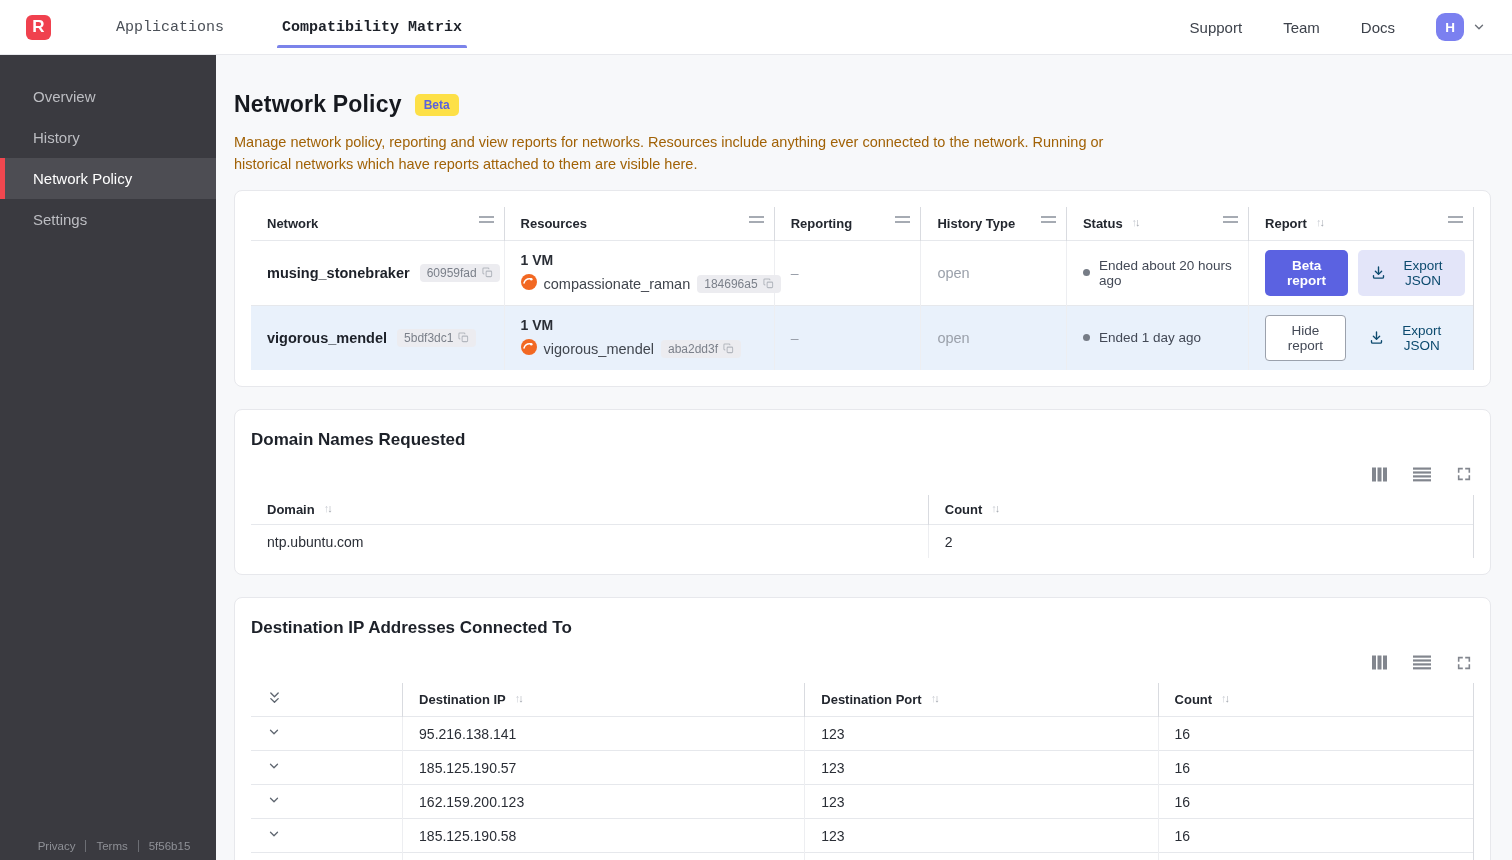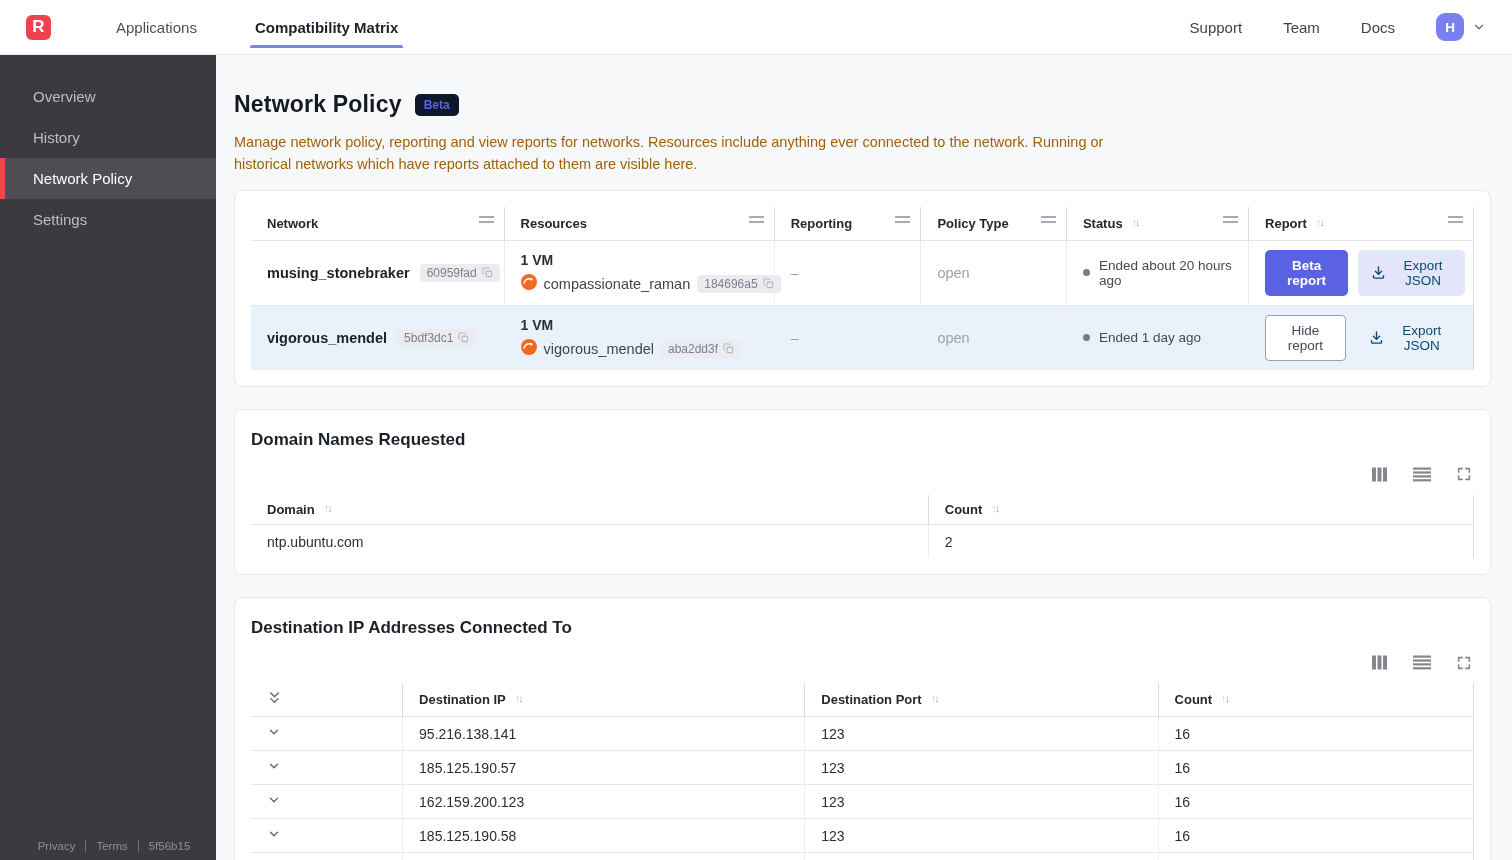--- a/index.html
+++ b/index.html
@@ -15,21 +15,21 @@
     height: 55px; background: #ffffff; border-bottom: 1px solid #e8e9ed;
     display: flex; align-items: center; padding: 0 26px;
     position: relative; z-index: 5;
   }
   .logo {
     width: 25px; height: 25px; border-radius: 6px; background: #f0414e;
     color: #fff; font-weight: bold; font-size: 17px;
     display: flex; align-items: center; justify-content: center;
     margin-right: 36px; cursor: pointer;
   }
-  .tabs { display: flex; height: 41px; }
+  .tabs { display: flex; height: 41px; font-family: Liberation Mono, monospace; }
   .tab {
     display: flex; align-items: center; padding: 0 29px; font-size: 15px;
     color: #4b5058; cursor: pointer; position: relative; text-decoration: none;
   }
   .tab.active { color: #1d2129; font-weight: bold; }
   .tab.active::after {
     content: ""; position: absolute; left: 24px; right: 24px; bottom: 0;
     height: 3px; background: #7b83ea; border-radius: 2px 2px 0 0;
   }
   .topnav-right { margin-left: auto; display: flex; align-items: center; gap: 41px; }
@@ -59,21 +59,21 @@
     font-size: 11.5px; color: #8e9096;
   }
   .side-footer .sep { width: 1px; height: 12px; background: #6c6e74; }
   .side-footer a { color: #8e9096; cursor: pointer; text-decoration: none; }
 
   
   .main { flex: 1; padding: 0 21px 0 18px; overflow: hidden; }
   .page-head { margin-top: 36px; display: flex; align-items: center; gap: 13px; }
   .page-title { font-size: 23px; font-weight: bold; color: #16191f; letter-spacing: .2px; }
   .beta-badge {
-    background: #0f172a; color: #5a62de; font-size: 12px; font-weight: bold;
+    background: #fde047; color: #5a62de; font-size: 12px; font-weight: bold;
     padding: 4px 9px; border-radius: 5px;
   }
   .page-desc { margin-top: 13px; font-size: 14.5px; line-height: 1.55; color: #a16207; max-width: 892px; }
 
   .card {
     background: #fff; border: 1px solid #e7e8ec; border-radius: 8px;
     margin-top: 14px; padding: 16px;
   }
   .card + .card { margin-top: 22px; }
 
@@ -206,21 +206,21 @@
               </th>
             <th>
                 <span class="hcell">
                   <span>Reporting</span>
                   <span class="spacer"></span>
                   <span class="drag"></span>
                 </span>
               </th>
             <th>
                 <span class="hcell">
-                  <span>Policy Type</span>
+                  <span>History Type</span>
                   <span class="spacer"></span>
                   <span class="drag"></span>
                 </span>
               </th>
             <th>
                 <span class="hcell">
                   <span>Status</span>
                   <span class="sort"><span class="up">↑</span><span class="dn">↓</span></span>
                   <span class="spacer"></span>
                   <span class="drag"></span>

